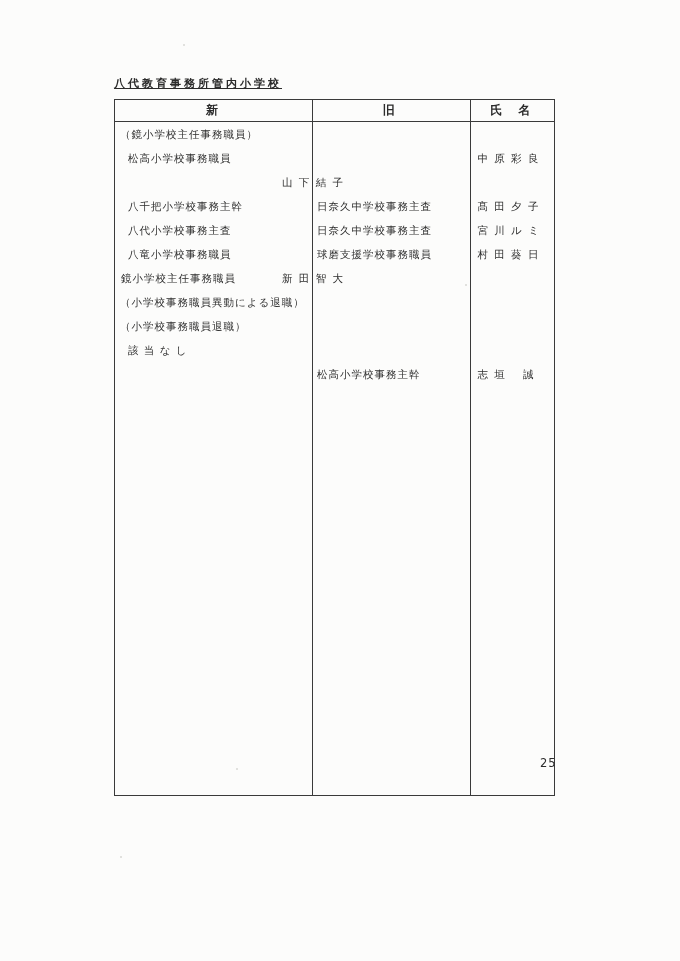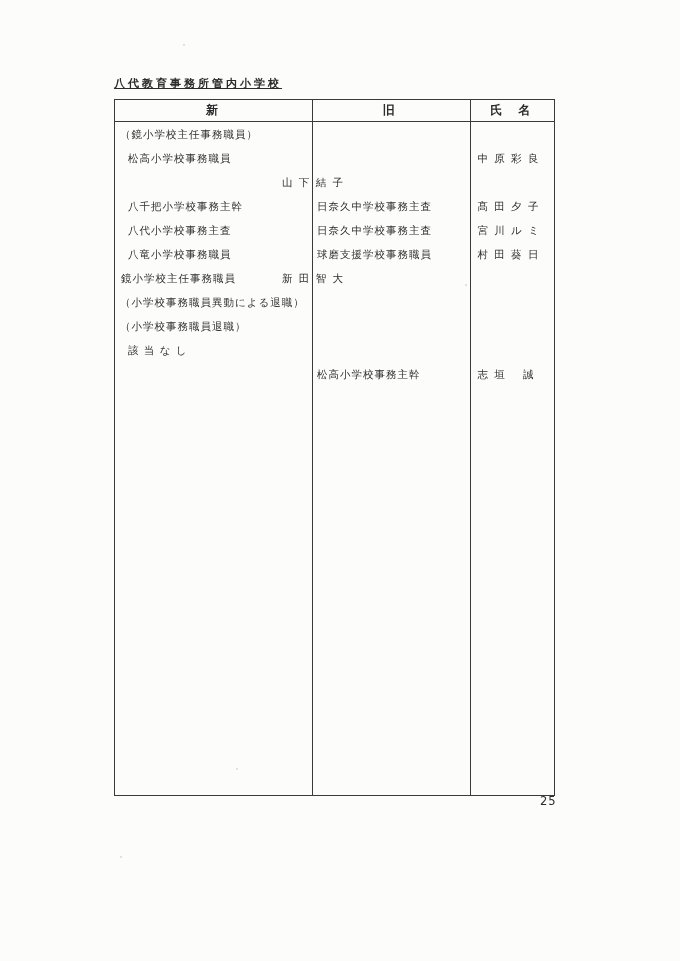--- a/index.html
+++ b/index.html
@@ -57,21 +57,21 @@
     letter-spacing:1px;
     color:#2e2e2e;
   }
   .cell { overflow:hidden; white-space:nowrap; }
   .c-new  { width:197px; padding-left:13px; }
   .c-old  { width:158px; padding-left:6px; }
   .c-name { width:86px;  padding-left:9px; letter-spacing:1.5px; }
   .row.section .c-new { padding-left:5px; }
   .page-number {
     position:absolute;
-    left:540px; top:794px;
+    left:540px; top:756px;
     font-size:11.5px;
     color:#2b2b2b;
     letter-spacing:1px;
   }
   
   .speck { position:absolute; background:#d9d9d5; border-radius:50%; }
   .s1 { left:183px; top:44px;  width:2px; height:2px; }
   .s2 { left:465px; top:284px; width:2px; height:2px; }
   .s3 { left:236px; top:768px; width:2px; height:2px; }
   .s4 { left:120px; top:856px; width:2px; height:2px; }

